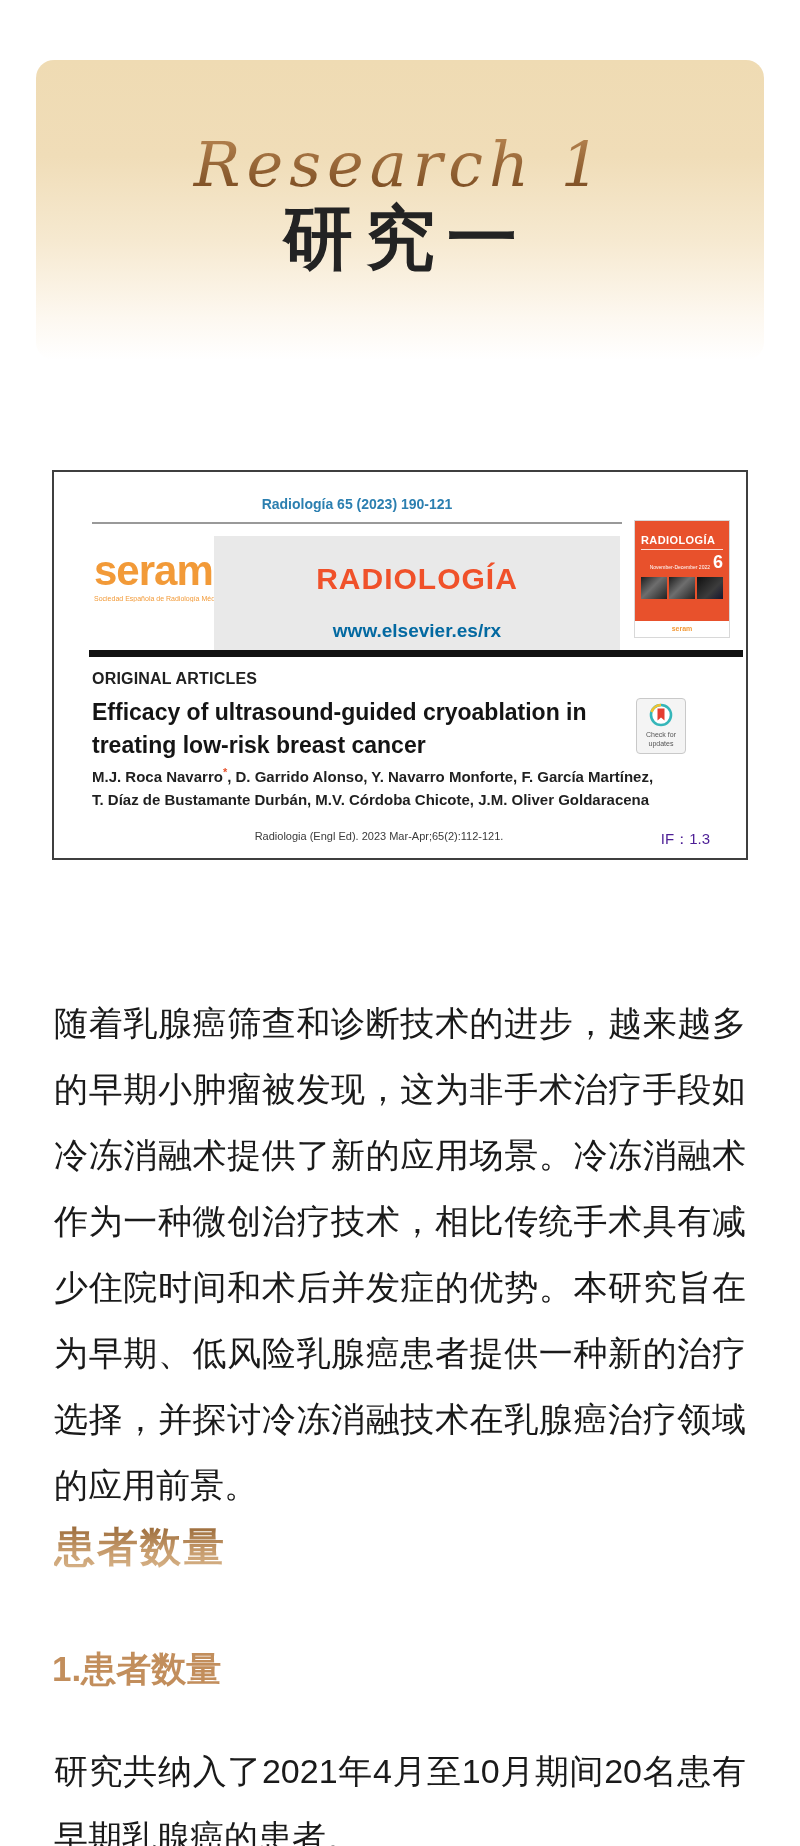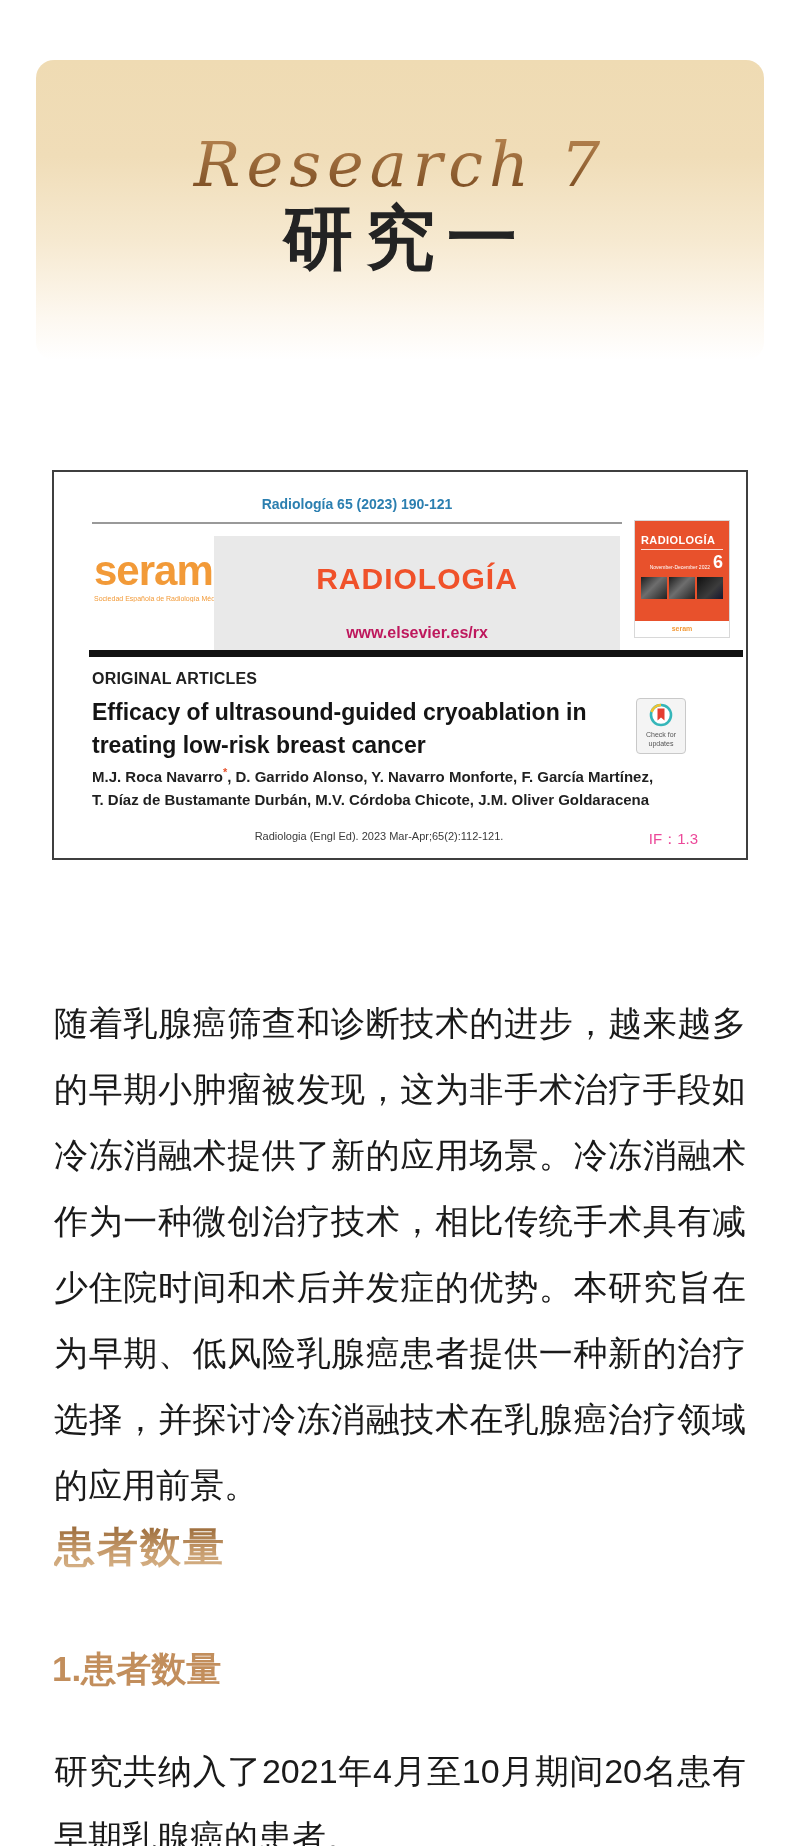--- a/index.html
+++ b/index.html
@@ -25,22 +25,22 @@
   .journal-line{position:absolute;left:38px;top:24px;width:530px;text-align:center;
     color:#2b7fb0;font-size:14px;font-weight:700;}
   .hairline{position:absolute;left:38px;top:50px;width:530px;height:2px;background:#999;}
   .seram-block{position:absolute;left:40px;top:78px;width:120px;}
   .seram-word{font-size:42px;font-weight:700;letter-spacing:-1px;color:#f29a38;line-height:1;
     font-family:"Liberation Sans",sans-serif;}
   .seram-tagline{font-size:7px;color:#f29a38;margin-top:3px;white-space:nowrap;overflow:hidden;width:120px;}
   .gray-box{position:absolute;left:160px;top:64px;width:406px;height:114px;background:#e9e9e9;}
   .gray-box .rad-name{margin-top:26px;text-align:center;color:#f0512a;font-size:30px;font-weight:700;
     letter-spacing:1px;font-family:"Liberation Sans",sans-serif;}
-  .gray-box .rad-url{position:absolute;bottom:8px;left:0;right:0;text-align:center;color:#be185d;
-    font-size:16px;font-weight:700;}
+  .gray-box .rad-url{position:absolute;bottom:8px;left:0;right:0;text-align:center;color:#0369a1;
+    font-size:19px;font-weight:700;}
   .cover{position:absolute;left:581px;top:49px;width:94px;height:116px;background:#e8512c;
     box-shadow:0 0 0 1px #d8d8d8;box-sizing:border-box;padding:14px 6px 0 6px;}
   .cover .cover-title{color:#fff;font-size:11px;font-weight:700;letter-spacing:0.4px;line-height:1;}
   .cover .cover-rule{height:1px;background:rgba(255,255,255,.8);margin:3px 0 2px 0;}
   .cover .cover-issue-row{display:flex;justify-content:flex-end;align-items:flex-end;gap:3px;margin-top:4px;}
   .cover .cover-issue-info{color:#fff;font-size:5px;line-height:1.2;text-align:right;}
   .cover .cover-issue-num{color:#fff;font-size:18px;font-weight:700;line-height:0.9;}
   .cover .thumbs{display:flex;gap:2px;margin-top:7px;}
   .cover .thumb{width:26px;height:22px;background:linear-gradient(135deg,#1d1d1d 0%,#6e6e6e 45%,#222 100%);}
   .cover .thumb.alt{background:linear-gradient(135deg,#101010 0%,#3c3c3c 60%,#15152e 100%);}
@@ -53,42 +53,42 @@
     color:#141414;line-height:1.45;}
   .badge{position:absolute;left:582px;top:226px;width:50px;height:56px;background:#f4f4f4;
     border:1px solid #c9c9c9;border-radius:4px;text-align:center;box-sizing:border-box;padding-top:4px;}
   .badge svg{width:24px;height:24px;}
   .badge-text{font-size:7px;color:#555;line-height:1.25;}
   .authors{position:absolute;left:38px;top:292px;width:620px;font-size:15px;font-weight:700;
     color:#1f1f1f;line-height:1.55;}
   .authors .mark{color:#e8512c;font-size:11px;vertical-align:super;}
   .citation-row{position:absolute;left:0;top:358px;width:100%;height:22px;}
   .citation{position:absolute;left:60px;width:530px;text-align:center;font-size:11px;color:#3a3a3a;}
-  .impact{position:absolute;right:48px;font-size:15px;color:#ec4899;}
+  .impact{position:absolute;right:36px;font-size:15px;color:#4c1d95;}
 
   
   .intro{position:absolute;left:54px;top:956px;width:692px;font-size:34px;line-height:66px;
     color:#1a1a1a;text-align:justify;text-justify:inter-character;font-weight:400;}
   .section-heading{position:absolute;left:54px;top:1520px;font-family:"Liberation Serif","DejaVu Serif",serif;
     font-size:41px;font-weight:700;color:#ae7e4e;letter-spacing:2px;}
   @supports (-webkit-background-clip:text){
     .section-heading{background:linear-gradient(180deg,#9a6a39 10%,#c59a6b 55%,#d9b68c 95%);
       -webkit-background-clip:text;background-clip:text;color:transparent;-webkit-text-fill-color:transparent;}
   }
   .sub-heading{position:absolute;left:52px;top:1646px;font-size:35px;font-weight:700;color:#c28e5c;}
   .final-para{position:absolute;left:54px;top:1704px;width:692px;font-size:34px;line-height:66px;
     color:#1a1a1a;text-align:justify;text-justify:inter-character;font-weight:400;}
 </style>
 </head>
 <body>
 
 <div class="page">
 
   <div class="header-card">
-    <div class="script-title">Research 7</div>
+    <div class="script-title">Research 1</div>
     <div class="cn-title">研究一</div>
   </div>
 
   <div class="paper-card">
     <div class="journal-line">Radiología 65 (2023) 190-121</div>
     <div class="hairline"></div>
 
     <div class="seram-block">
       <div class="seram-word">seram</div>
       <div class="seram-tagline">Sociedad Española de Radiología Médica</div>

